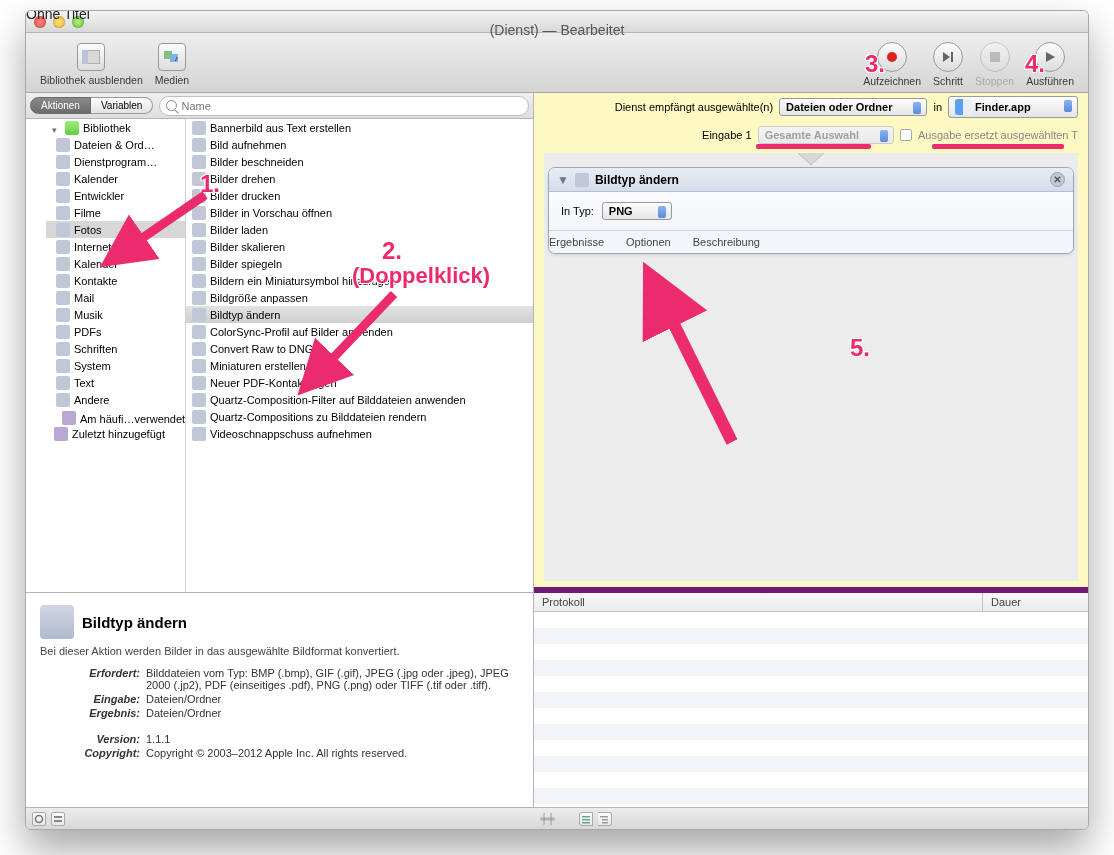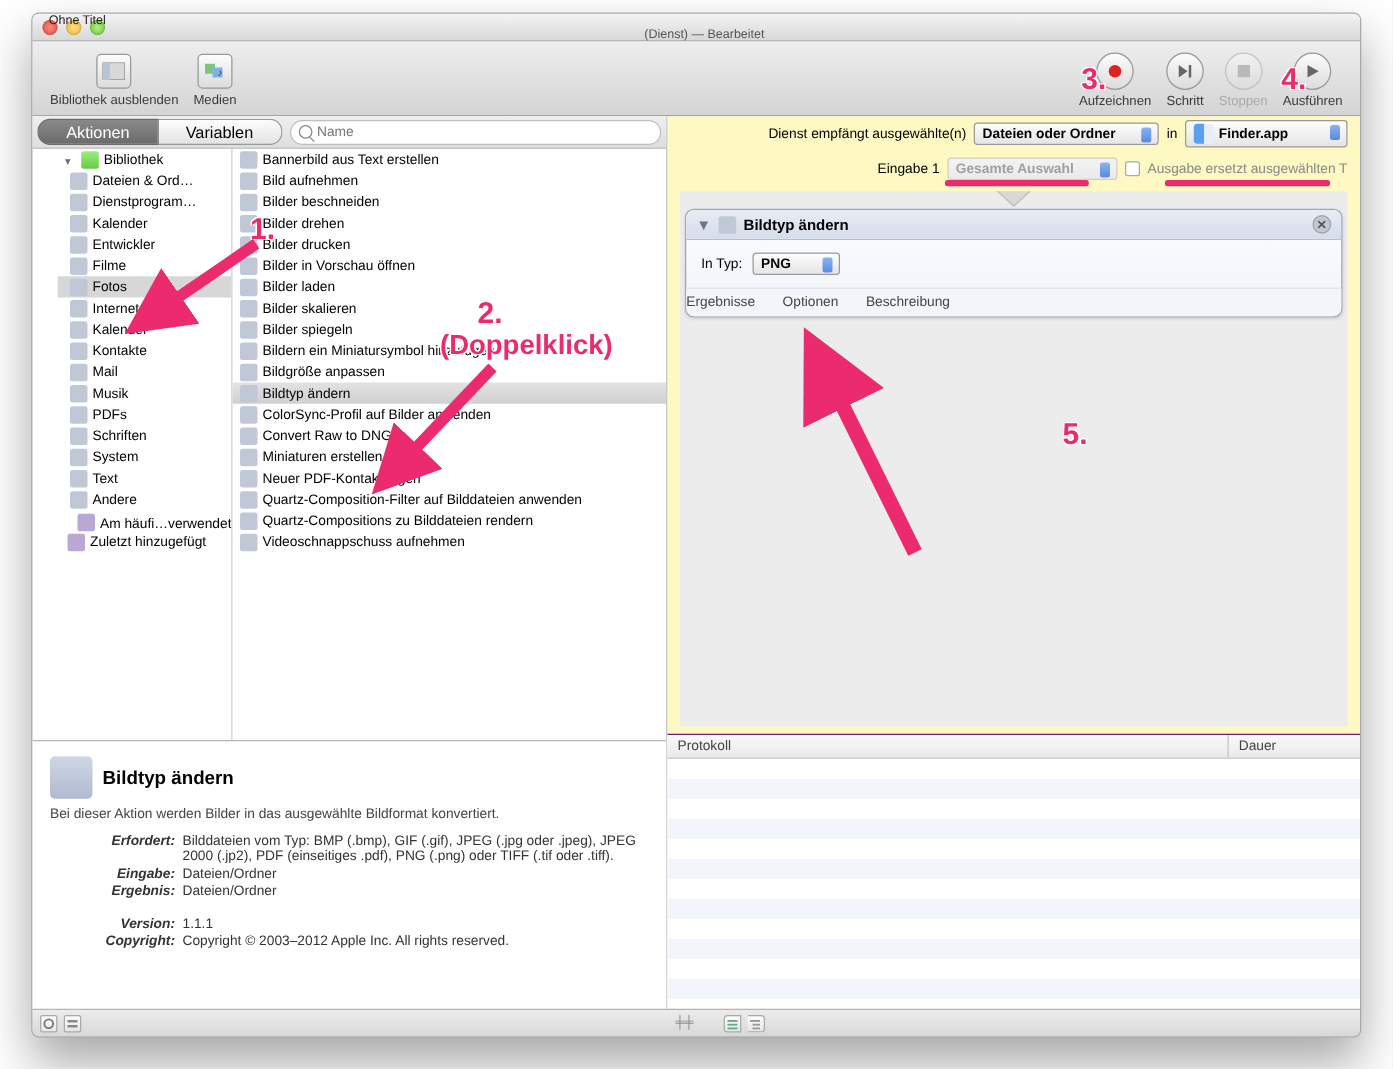--- a/index.html
+++ b/index.html
@@ -34,22 +34,22 @@
     align-items: center;
     padding: 0 8px;
     position: relative;
   }
   .traffic { display: flex; gap: 7px; }
   .tl { width: 12px; height: 12px; border-radius: 50%; box-shadow: inset 0 0 1px rgba(0,0,0,.5); }
   .tl.red{background:radial-gradient(#ff8a80,#e33e35);}
   .tl.yel{background:radial-gradient(#ffe08a,#e6b222);}
   .tl.grn{background:radial-gradient(#b4f08a,#5fbf2e);}
   .title-center {
-    position:absolute; left:13px; right:0; text-align:center;
-    font-size:10px; color:#555;
+    position:absolute; left:0; right:0; text-align:center;
+    font-size:14px; color:#555;
   }
   .title-center .main{color:#222;}
   
   .toolbar {
     height: 60px;
     background: linear-gradient(#eeeeee,#d4d4d4);
     border-bottom: 1px solid #a5a5a5;
     display: flex;
     align-items: center;
     padding: 4px 8px 0;
@@ -84,22 +84,22 @@
   }
   .tab-row{
     display:flex; align-items:center;
     height:26px;
     background: linear-gradient(#efefef,#dedede);
     border-bottom:1px solid #b5b5b5;
     padding:2px 4px;
     gap:0;
   }
   .seg{
-    font-size:13px;
-    padding:2px 22px;
+    font-size:10px;
+    padding:2px 10px;
     border:1px solid #999;
     background:linear-gradient(#fdfdfd,#e3e3e3);
   }
   .seg.first{border-radius:10px 0 0 10px;}
   .seg.last{border-radius:0 10px 10px 0; border-left:none;}
   .seg.active{
     background:linear-gradient(#8a8a8a,#6b6b6b);
     color:#fff; border-color:#6b6b6b;
   }
   .search{
@@ -220,21 +220,21 @@
   .action-foot{
     border-top:1px solid #cfd6e3;
     background:#f3f5fa;
     display:flex;justify-content:flex-start;gap:22px;
     padding:5px 0;
     font-size:11px;color:#444;
     border-radius:0 0 7px 7px;
   }
   .log-area{
     height:220px;
-    border-top:1px solid #701a75;
+    border-top:6px solid #701a75;
     background:#fff;
   }
   .log-head{
     display:flex;
     background:linear-gradient(#f9f9f9,#eaeaea);
     border-bottom:1px solid #c3c3c3;
     font-size:11px; color:#444;
   }
   .log-head .c1{flex:1;padding:3px 8px;border-right:1px solid #c3c3c3;}
   .log-head .c2{width:105px;padding:3px 8px;}

